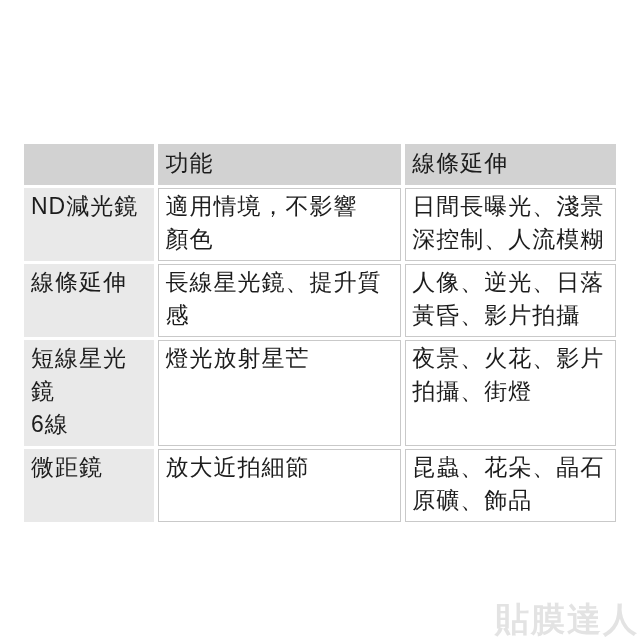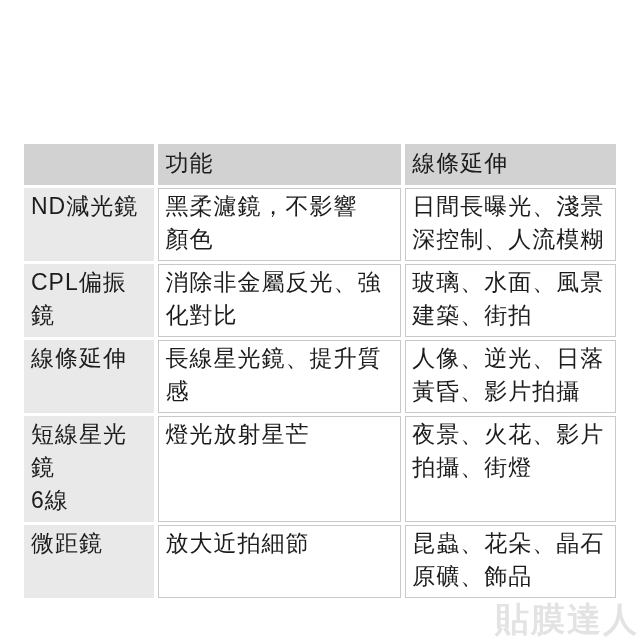--- a/index.html
+++ b/index.html
@@ -85,31 +85,24 @@
     <thead>
       <tr class="head-row">
         <th></th>
         <th>功能</th>
         <th>線條延伸</th>
       </tr>
     </thead>
     <tbody>
       <tr class="data-row">
         <td class="row-label">ND減光鏡</td>
-        <td class="plain">黑柔濾鏡，不影響
+        <td class="plain">適用情境，不影響
 顏色</td>
         <td class="plain">日間長曝光、淺景
 深控制、人流模糊</td>
-      </tr>
-      <tr class="data-row">
-        <td class="row-label">CPL偏振鏡</td>
-        <td class="plain">消除非金屬反光、強
-化對比</td>
-        <td class="plain">玻璃、水面、風景
-建築、街拍</td>
       </tr>
       <tr class="data-row">
         <td class="row-label">線條延伸</td>
         <td class="plain">長線星光鏡、提升質感</td>
         <td class="plain">人像、逆光、日落
 黃昏、影片拍攝</td>
       </tr>
       <tr class="data-row">
         <td class="row-label">短線星光鏡
 6線</td>

